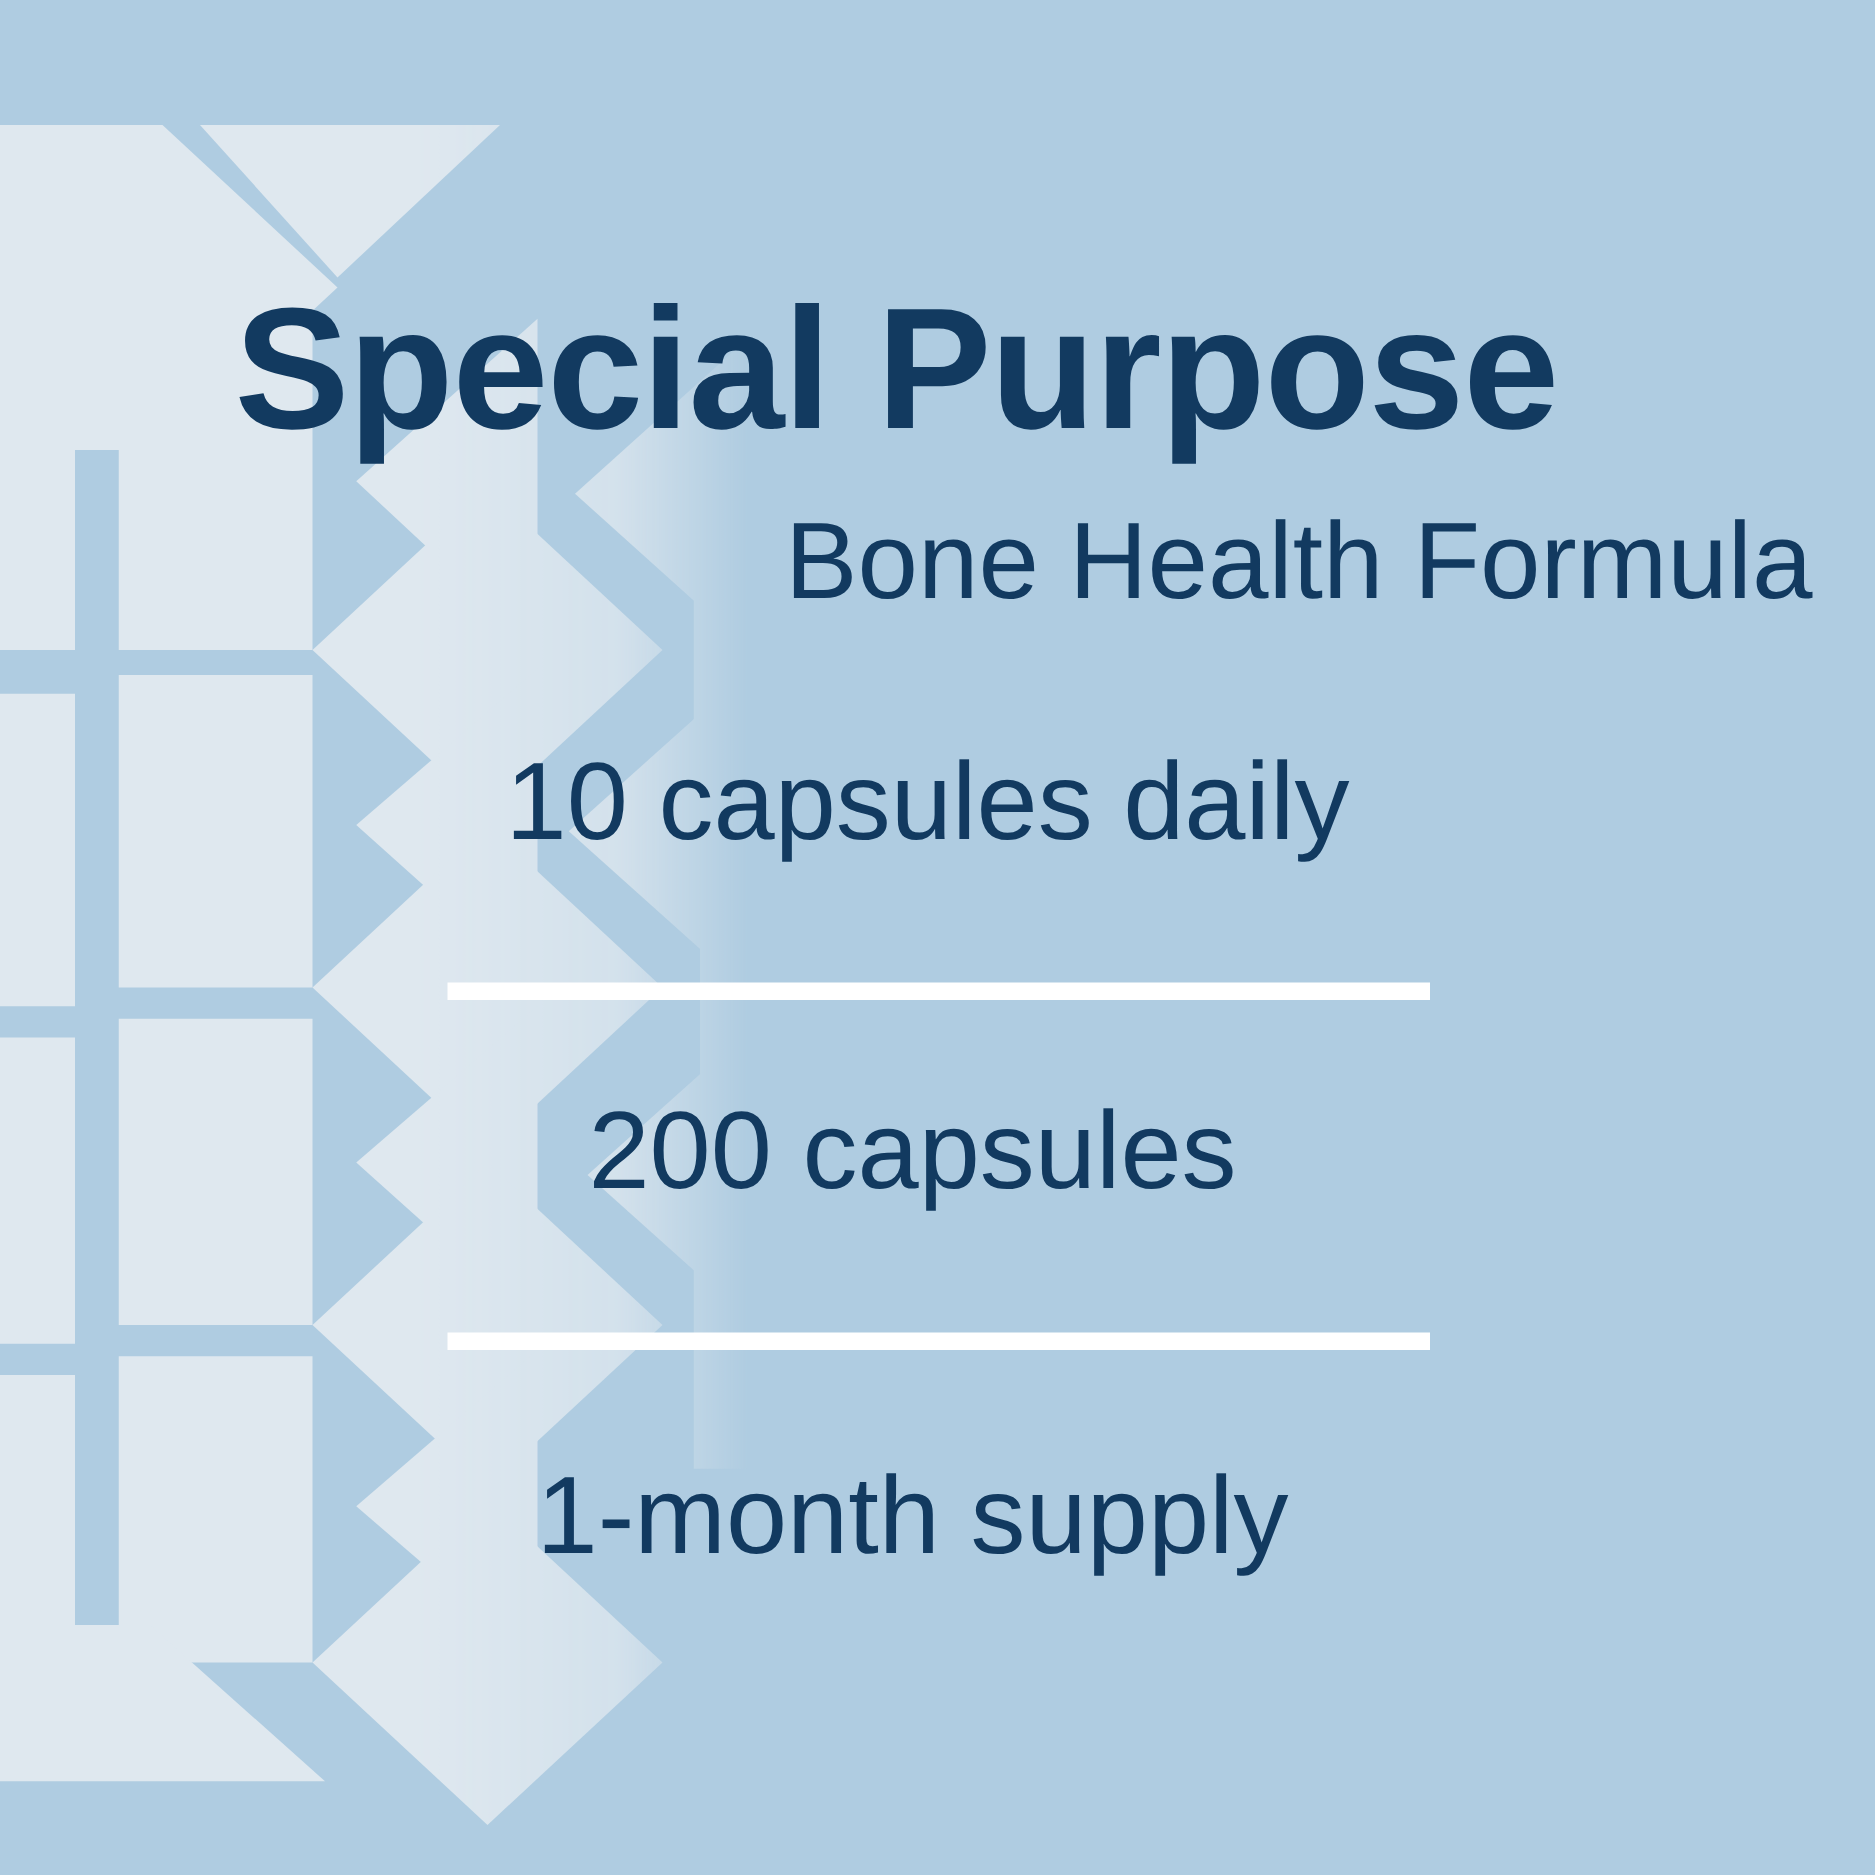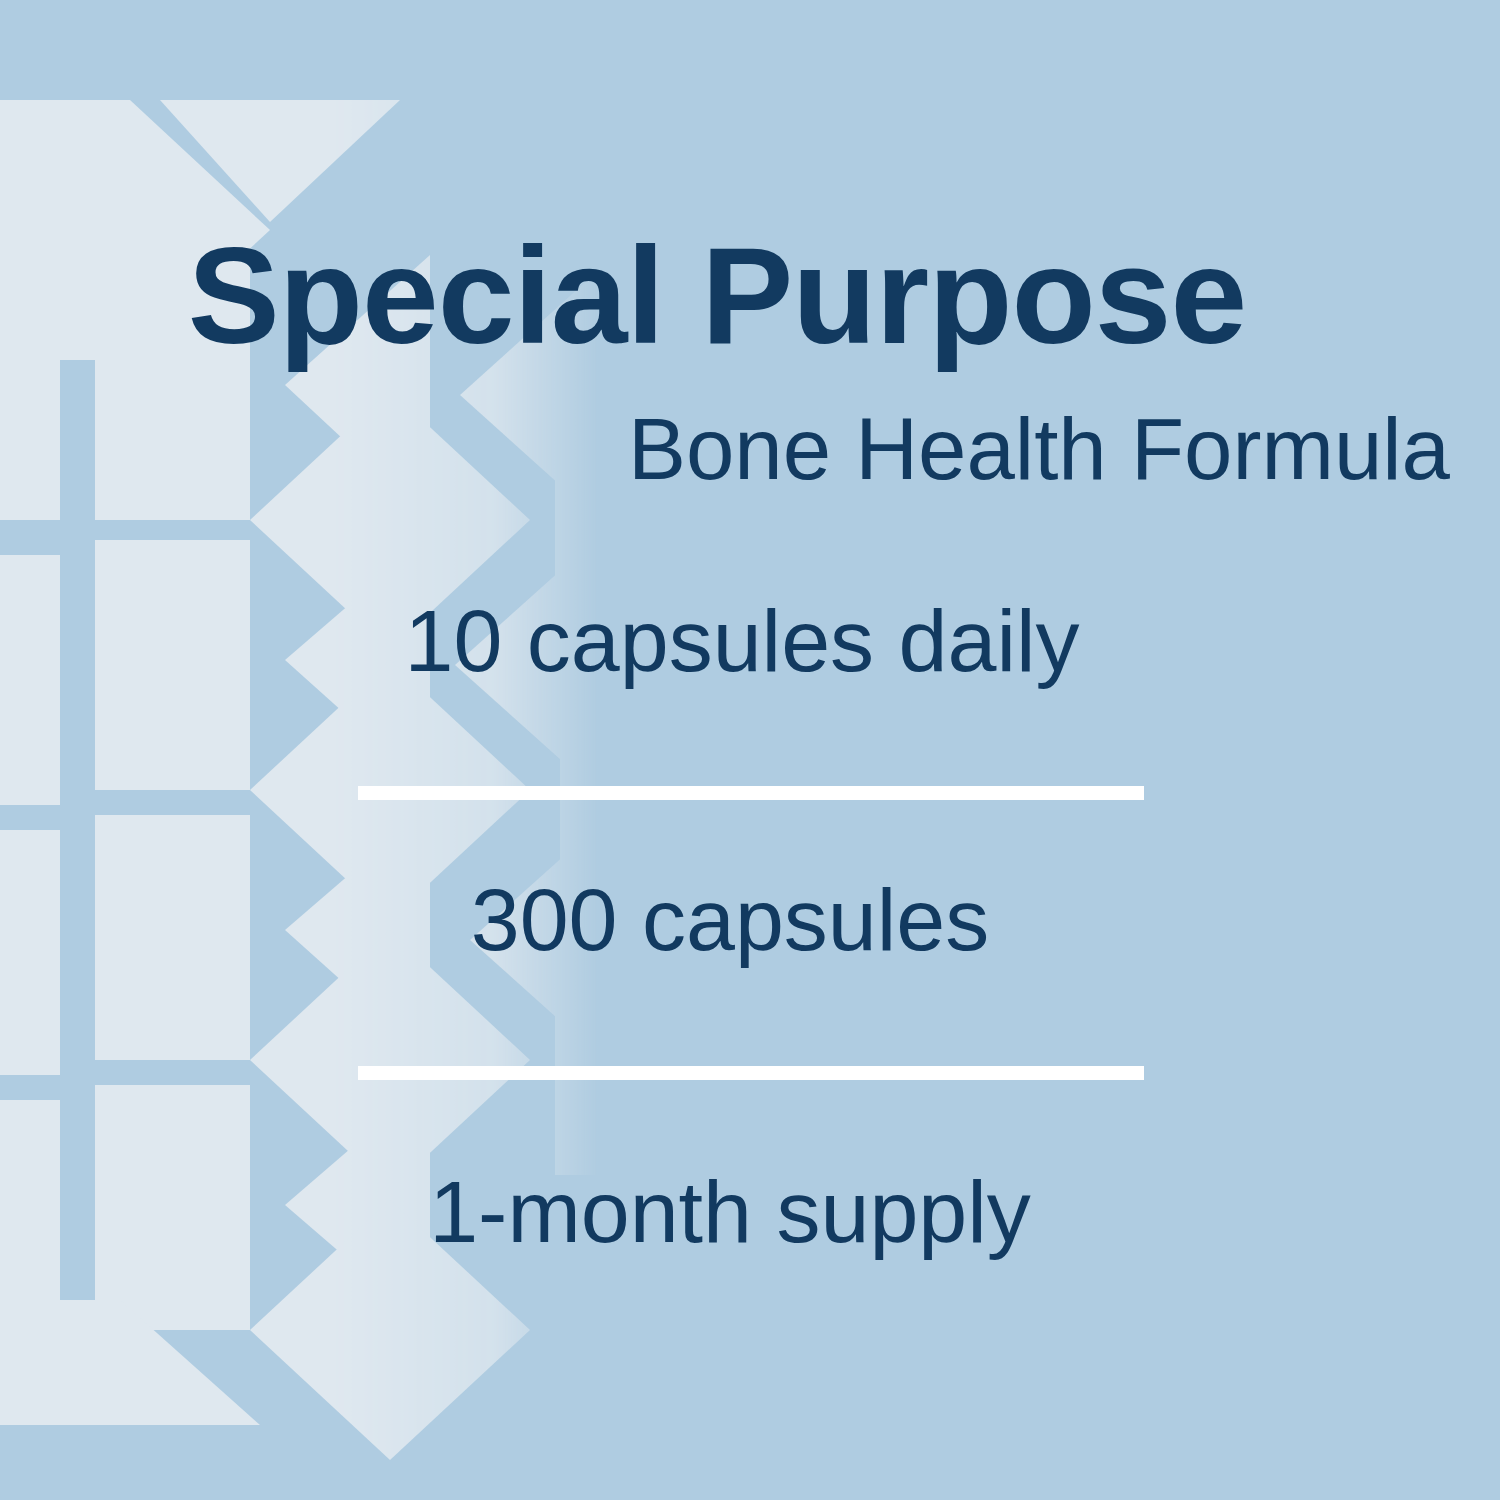--- a/index.html
+++ b/index.html
@@ -175,20 +175,20 @@
   <div id="content-layer">
 
     <div class="txt" id="title-special-purpose">Special Purpose</div>
 
     <div class="txt" id="subtitle-bone-health">Bone Health Formula</div>
 
     <div class="txt" id="line-dosage">10 capsules daily</div>
 
     <div class="divider" id="divider-top"></div>
 
-    <div class="txt" id="line-count">300 capsules</div>
+    <div class="txt" id="line-count">200 capsules</div>
 
     <div class="divider" id="divider-bottom"></div>
 
     <div class="txt" id="line-supply">1-month supply</div>
 
   </div>
 </div>
 
 </body></html>

